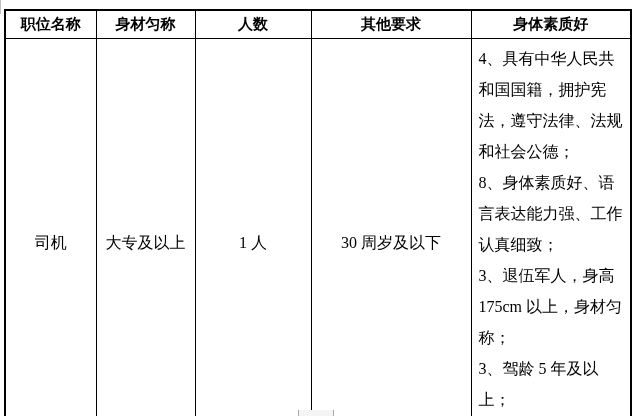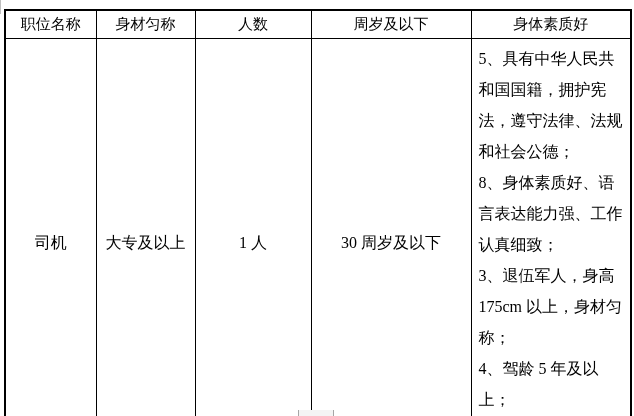--- a/index.html
+++ b/index.html
@@ -26,21 +26,21 @@
     border: 2px solid #000000;
   }
   .doc-table th,
   .doc-table td {
     border: 1px solid #000000;
     padding: 0;
     overflow: hidden;
   }
   .doc-table th {
     height: 27px;
-    font-weight: normal;
+    font-weight: bold;
     font-size: 15px;
     text-align: center;
     vertical-align: middle;
   }
   .doc-table td.center-cell {
     text-align: center;
     vertical-align: middle;
     font-size: 16px;
   }
   .doc-table td.other-cell {
@@ -84,34 +84,34 @@
     <col style="width:99px">
     <col style="width:116px">
     <col style="width:160px">
     <col style="width:160px">
   </colgroup>
   <thead>
     <tr>
       <th>职位名称</th>
       <th>身材匀称</th>
       <th>人数</th>
-      <th>周岁及以下</th>
+      <th>其他要求</th>
       <th>身体素质好</th>
     </tr>
   </thead>
   <tbody>
     <tr style="height:369px;">
       <td class="center-cell">司机</td>
       <td class="center-cell">大专及以上</td>
       <td class="center-cell">1 人</td>
       <td class="center-cell">30 周岁及以下</td>
       <td class="other-cell">
-        <p>5、具有中华人民共和国国籍，拥护宪法，遵守法律、法规和社会公德；</p>
+        <p>4、具有中华人民共和国国籍，拥护宪法，遵守法律、法规和社会公德；</p>
         <p>8、身体素质好、语言表达能力强、工作认真细致；</p>
         <p>3、退伍军人，身高175cm 以上，身材匀称；</p>
-        <p>4、驾龄 5 年及以上；</p>
+        <p>3、驾龄 5 年及以上；</p>
         <p>5、党员优先。</p>
       </td>
     </tr>
   </tbody>
 </table>
 
 <div class="scroll-fragment"></div>
 
 </body></html>

